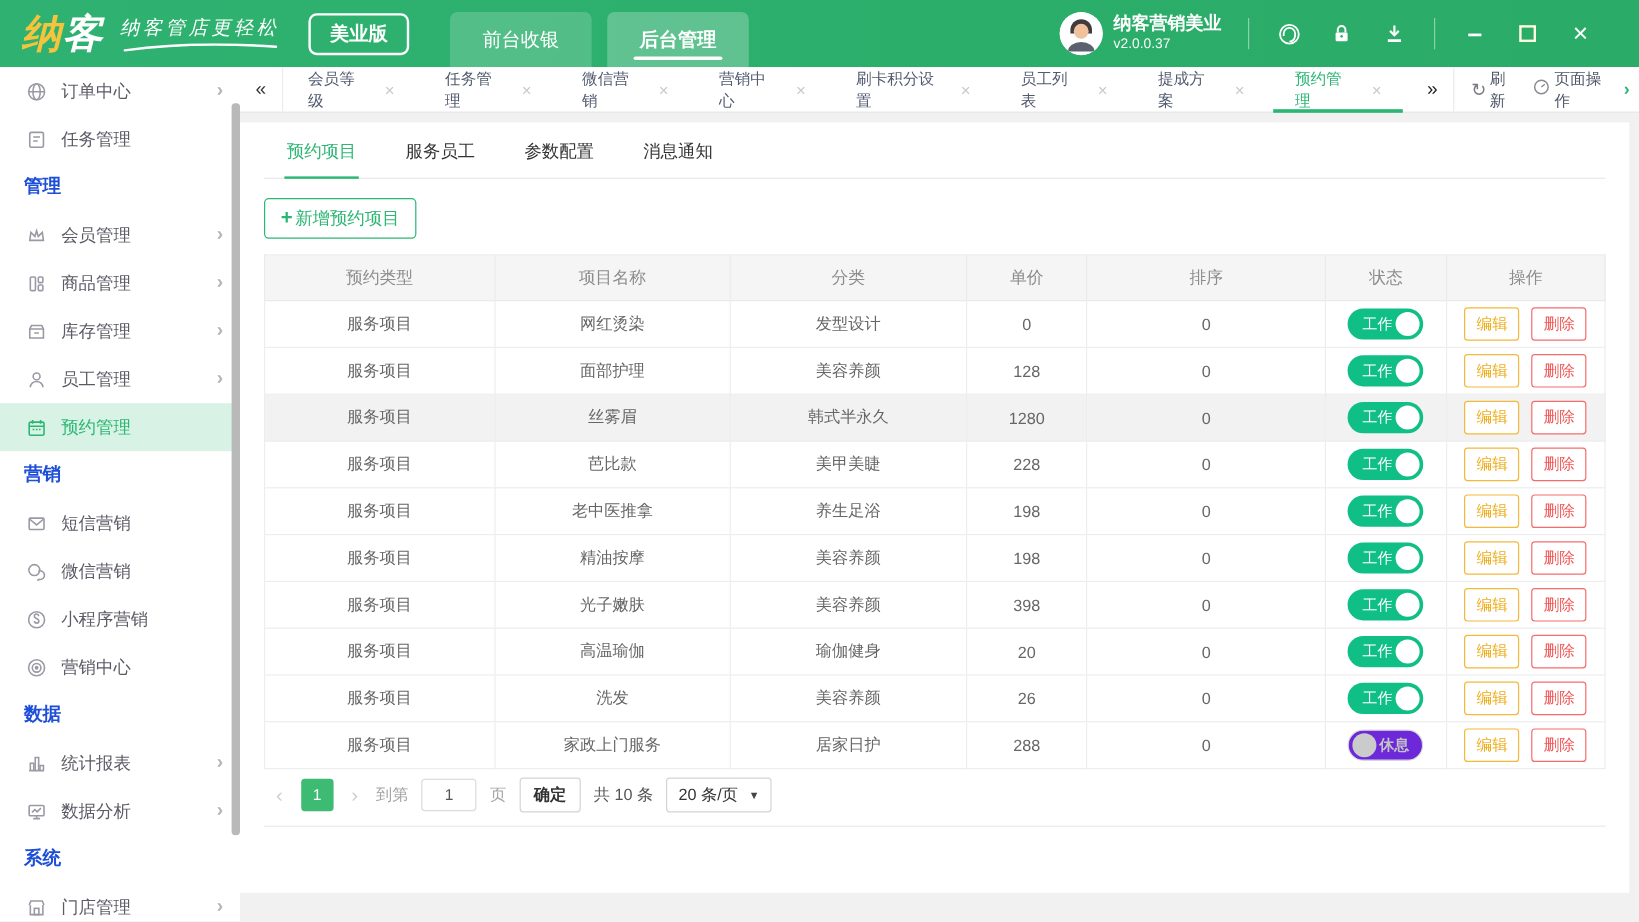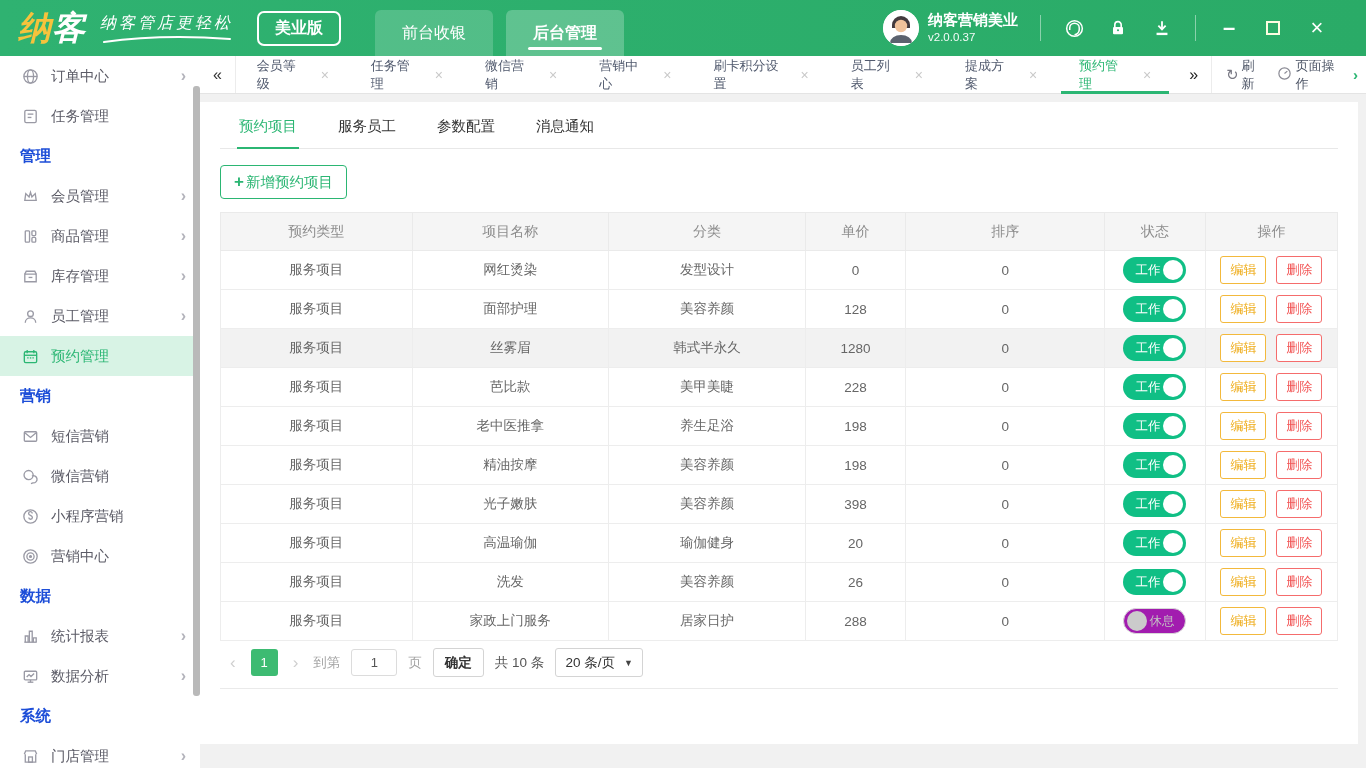--- a/index.html
+++ b/index.html
@@ -92,21 +92,21 @@
   td { border:1px solid #ededed; height:39px; text-align:center; color:#666; font-size:13.5px; }
   tr.hl td { background:#f2f2f2; }
 
   .toggle { width:63px; height:26px; border-radius:13px; display:inline-flex; align-items:center;
     justify-content:space-between; padding:0 3px; vertical-align:middle; cursor:pointer; }
   .toggle .knob { width:20px; height:20px; border-radius:50%; }
   .toggle .t-label { font-size:12.5px; }
   .toggle.on { background:#10bf85; }
   .toggle.on .t-label { color:#fff; margin-left:9px; }
   .toggle.on .knob { background:#fff; }
-  .toggle.off { background:#a21caf; border:1px solid #d8d8d8; }
+  .toggle.off { background:#6d28d9; border:1px solid #d8d8d8;font-weight:bold; }
   .toggle.off .knob { order:-1; background:#cbcbcb; }
   .toggle.off .t-label { color:#c3c3c3; margin-right:8px; }
 
   .btn-edit { border:1px solid #f3b93c; color:#efad1b; background:#fff; border-radius:3px;
     padding:4px 9px; font-size:13px; margin-right:10px; cursor:pointer; }
   .btn-del { border:1px solid #f56c6c; color:#f25555; background:#fff; border-radius:3px;
     padding:4px 9px; font-size:13px; cursor:pointer; }
 
   .pagination { display:flex; align-items:center; gap:11px; padding:7px 0 11px 6px;
     border-bottom:1px solid #eaeaea; font-size:13.5px; color:#a5a5a5; }

